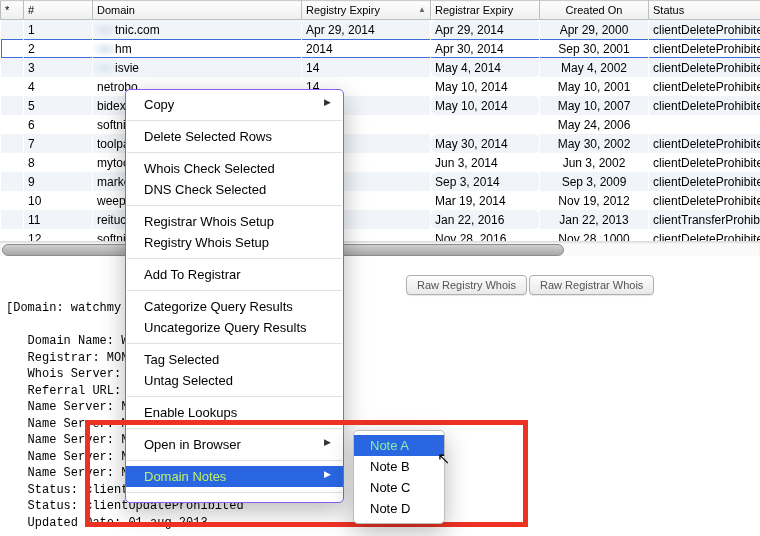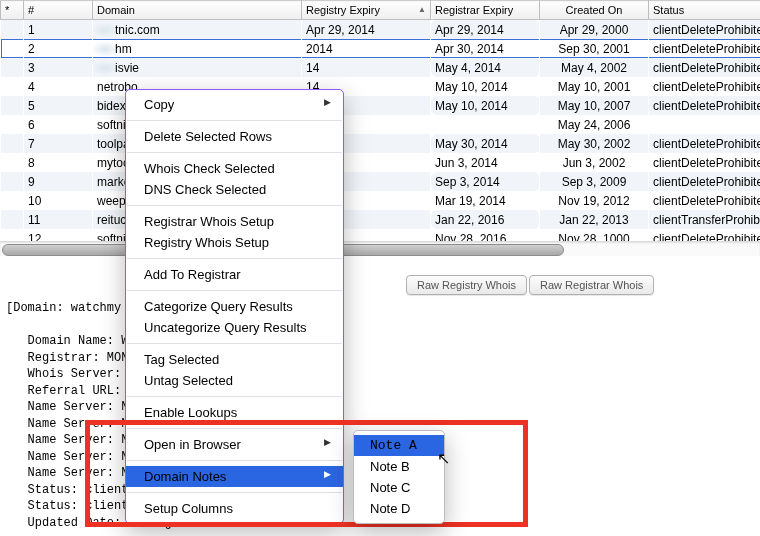--- a/index.html
+++ b/index.html
@@ -14,26 +14,26 @@
   .col-star{width:14px;} .col-num{width:60px;text-align:left;} .col-domain{width:200px;} .col-reg{width:120px;} .col-rar{width:100px;border-radius:6px;} .col-created{width:100px;text-align:center;} .col-status{width:160px;}
   .blur-dot{display:inline-block;width:28px;height:16px;border-radius:50%;background:radial-gradient(closest-side,#dce6ee 0%,rgba(220,230,238,0) 100%);margin:-2px -4px -2px -6px;vertical-align:middle;}
   .scroll-track{position:absolute;left:0;right:0;bottom:0;height:14px;background:#fafafa;border-top:1px solid #ddd;box-shadow:inset 0 1px 2px rgba(0,0,0,.1);}
   .scroll-thumb{position:absolute;top:2px;left:2px;height:10px;width:560px;border-radius:6px;background:linear-gradient(#cfcfcf,#a8a8a8);border:1px solid #8d8d8d;}
   .tabs{position:absolute;top:275px;left:358px;display:flex;gap:2px;margin-left:48px;}
   .seg{border:1px solid #b0b0b0;border-radius:4px;background:linear-gradient(#fdfdfd,#e9e9e9);padding:3px 10px;font-size:11px;color:#555;box-shadow:0 1px 1px rgba(0,0,0,.1);}
   .details{position:absolute;top:300px;left:6px;font-family:"Menlo","Courier New",monospace;font-size:12px;white-space:pre;line-height:16.5px;}
   .context-menu{position:absolute;top:41px;left:125px;width:217px;background:#fff;border:1px solid #8b5cf6;border-radius:5px;box-shadow:0 8px 24px rgba(0,0,0,.28);padding:4px 0;margin-top:48px;}
   .mi{padding:3px 18px 3px 18px;font-size:13px;position:relative;white-space:nowrap;}
   .mi.has-sub::after{content:"▶";position:absolute;right:12px;top:3px;font-size:9px;color:#333;}
-  .mi.sel{background:#2a66e2;color:#000000;}
+  .mi.sel{background:#2a66e2;color:#bef264;}
   .mi.sel::after{color:#fff;}
   .sep{height:1px;background:#e1e1e1;margin:5px 1px;}
   .submenu{position:absolute;top:430px;left:353px;width:90px;background:#fff;border:1px solid #bdbdbd;border-radius:5px;box-shadow:0 8px 24px rgba(0,0,0,.28);padding:4px 0;z-index:30;}
   .si{padding:3px 16px;font-size:13px;}
-  .si.sel{background:#2a66e2;color:#000000;font-family:Liberation Mono, monospace;}
+  .si.sel{background:#2a66e2;color:#86efac;}
   .cursor{position:absolute;top:449px;left:437px;font-size:16px;color:#000;z-index:40;pointer-events:none;}
   .highlight-box{position:absolute;top:420px;left:85px;width:433px;height:97px;border:5px solid #ed3223;z-index:20;pointer-events:none;}
 </style>
 </head>
 <body>
 
 <div class="table-wrap">
   <table>
     <thead>
       <tr>
@@ -201,21 +201,20 @@
   <div class="sep"></div>
   <div class="mi">Tag Selected</div>
   <div class="mi">Untag Selected</div>
   <div class="sep"></div>
   <div class="mi">Enable Lookups</div>
   <div class="sep"></div>
   <div class="mi has-sub">Open in Browser</div>
   <div class="sep"></div>
   <div class="mi has-sub sel">Domain Notes</div>
   <div class="sep"></div>
-  <div class="mi">Setup Columns</div>
 </div>
 
 <div class="submenu">
   <div class="si sel">Note A</div>
   <div class="si">Note B</div>
   <div class="si">Note C</div>
   <div class="si">Note D</div>
 </div>
 
 <div class="highlight-box"></div>

